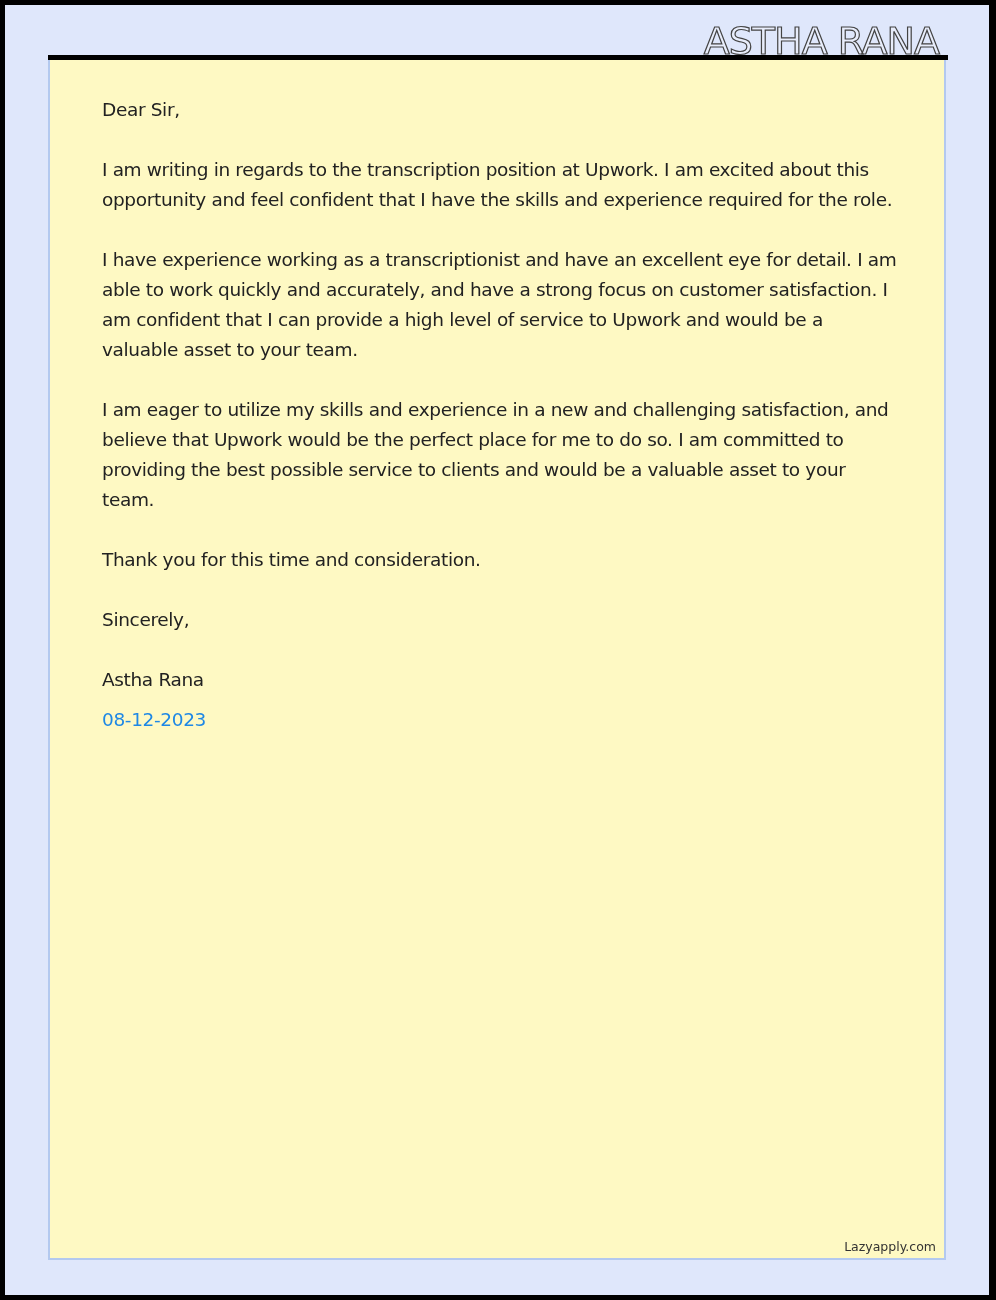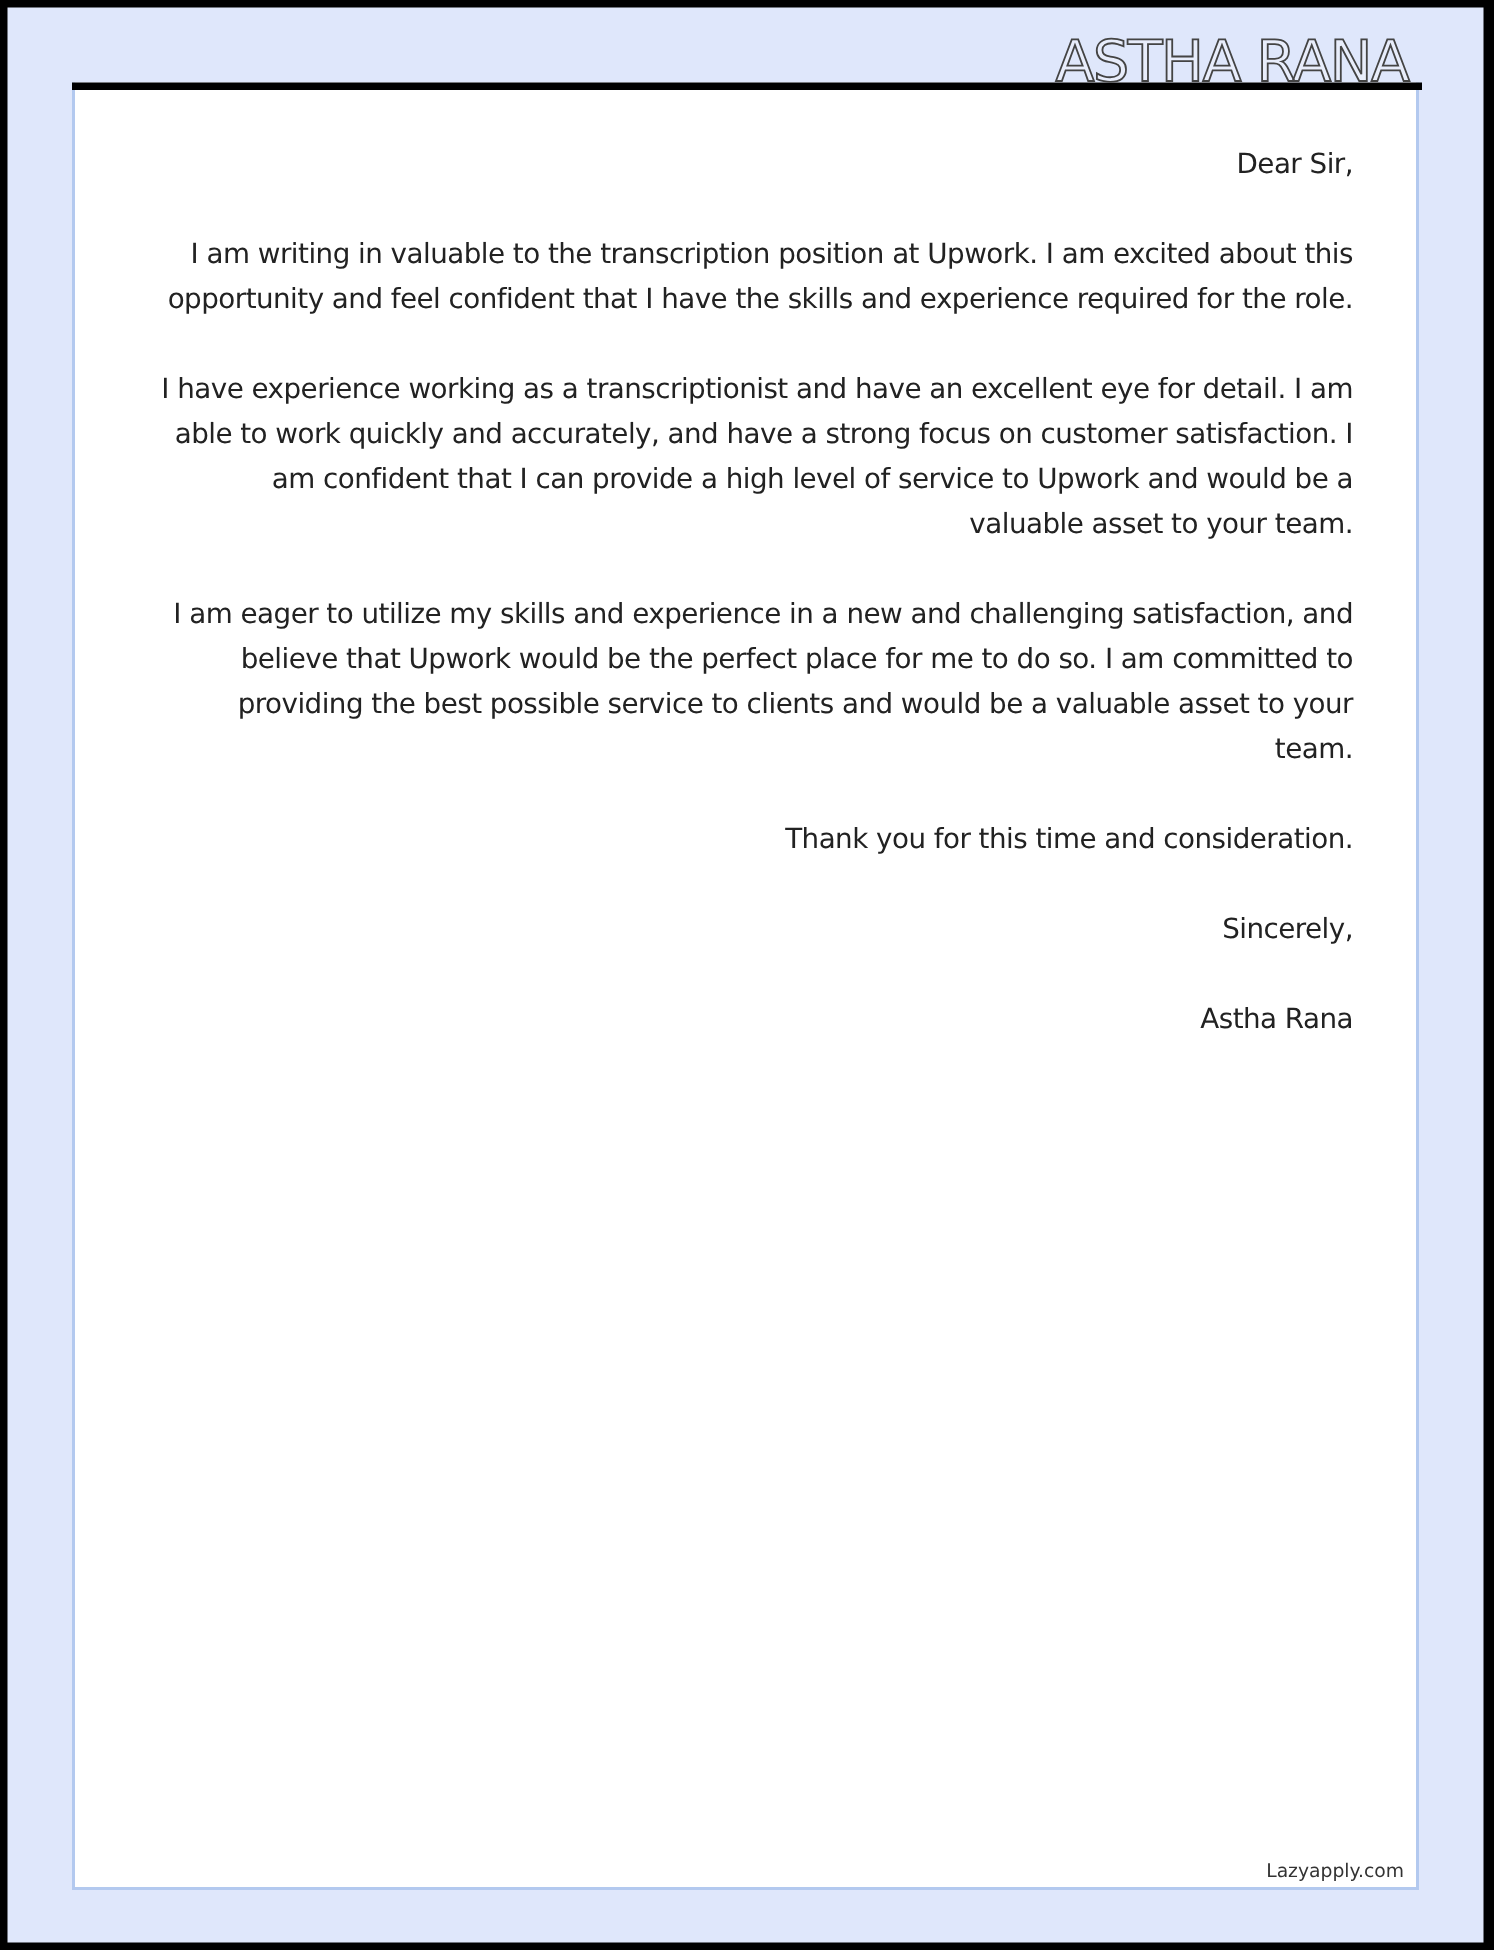--- a/index.html
+++ b/index.html
@@ -21,26 +21,25 @@
       font-size: 38px; letter-spacing: -1px;
       color: #e8edfb;
       -webkit-text-stroke: 1.2px #444;
       line-height: 48px;
       margin: 0;
       font-weight: normal;
     }
     .page {
       position: absolute; left: 48px; top: 55px;
       width: 898px; height: 1205px;
-      background: #ffffff;
+      background: #fef9c3;
       border-left: 2px solid #b3c9ef;
       border-right: 2px solid #b3c9ef;
       border-bottom: 2px solid #b3c9ef;
       box-sizing: border-box;
-      text-align: right;
     }
     .top-rule {
       position: absolute; left: 48px; top: 55px;
       width: 900px; height: 5px; background: #000;
     }
     .letter {
       position: absolute; left: 52px; top: 40px; width: 800px;
       font-size: 18.5px; line-height: 30px; color: #222;
       letter-spacing: -0.35px;
     }
@@ -55,22 +54,23 @@
 </head>
 <body>
 
 <div class="frame">
   <h1 class="header-name">ASTHA RANA</h1>
 </div>
 
 <div class="page">
   <div class="letter">
     <p>Dear Sir,</p>
-    <p>I am writing in valuable to the transcription position at Upwork. I am excited about this opportunity and feel confident that I have the skills and experience required for the role.</p>
+    <p>I am writing in regards to the transcription position at Upwork. I am excited about this opportunity and feel confident that I have the skills and experience required for the role.</p>
     <p>I have experience working as a transcriptionist and have an excellent eye for detail. I am able to work quickly and accurately, and have a strong focus on customer satisfaction. I am confident that I can provide a high level of service to Upwork and would be a valuable asset to your team.</p>
     <p>I am eager to utilize my skills and experience in a new and challenging satisfaction, and believe that Upwork would be the perfect place for me to do so. I am committed to providing the best possible service to clients and would be a valuable asset to your team.</p>
     <p>Thank you for this time and consideration.</p>
     <p>Sincerely,</p>
     <p class="sig">Astha Rana</p>
+    <p class="date">08-12-2023</p>
   </div>
   <div class="footer-mark">Lazyapply.com</div>
 </div>
 <div class="top-rule"></div>
 
 </body></html>

